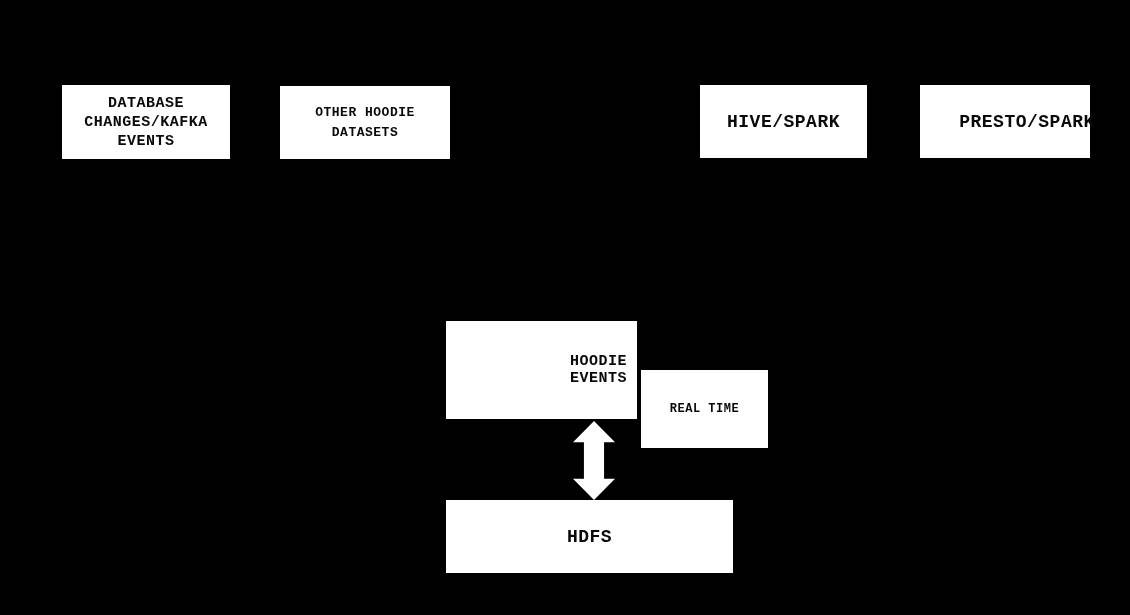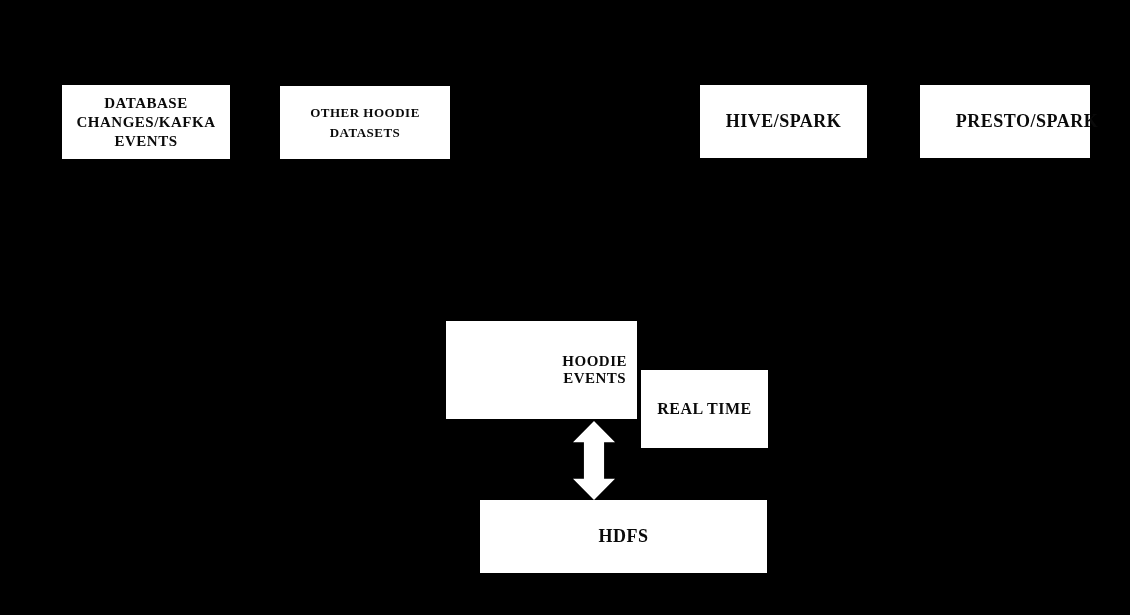--- a/index.html
+++ b/index.html
@@ -1,39 +1,39 @@
 <!DOCTYPE html>
 <html style="--background: #000000; --node-background: #ffffff; --node-text: #0a0a0a; --arrow: #ffffff;"><head>
 <meta charset="utf-8">
 <style>
   html,body{margin:0;padding:0;background:#000;}
   .canvas{
     position:relative;width:1130px;height:615px;
     background:var(--background,#000);
-    font-family:Liberation Serif, serif;
+    font-family:Liberation Mono, monospace;
     overflow:hidden;
   }
   .node{
     position:absolute;
     background:var(--node-background,#fff);
     color:var(--node-text,#0a0a0a);
     display:flex;align-items:center;justify-content:center;
     font-weight:bold;letter-spacing:.5px;
     box-sizing:border-box;
   }
   .node .label{text-align:center;}
   
   .n-database{left:62px;top:85px;width:168px;height:74px;font-size:15px;line-height:19px;}
   .n-other{left:280px;top:86px;width:170px;height:73px;font-size:13px;line-height:20px;}
   .n-hive{left:700px;top:85px;width:167px;height:73px;font-size:18px;}
   .n-presto{left:920px;top:85px;width:170px;height:73px;font-size:18px;padding-left:44px;}
   .n-hoodie{left:446px;top:321px;width:191px;height:98px;font-size:15px;line-height:17px;justify-content:flex-end;padding-right:10px;}
   .n-read{left:641px;top:291px;width:127px;height:77px;font-size:15px;line-height:19px;}
-  .n-real{left:641px;top:370px;width:127px;height:78px;font-size:16px;}
-  .n-hdfs{left:446px;top:500px;width:287px;height:73px;font-size:18px;margin-left:34px;}
+  .n-real{left:641px;top:370px;width:127px;height:78px;font-size:12px;}
+  .n-hdfs{left:446px;top:500px;width:287px;height:73px;font-size:18px;}
   .arrow-updown{
     position:absolute;left:573px;top:421px;width:42px;height:79px;
     background:var(--arrow,#fff);
     clip-path:polygon(50% 0%,100% 27%,74% 27%,74% 73%,100% 73%,50% 100%,0% 73%,26% 73%,26% 27%,0% 27%);
   }
 </style>
 </head>
 <body>
 
 <div class="canvas">

